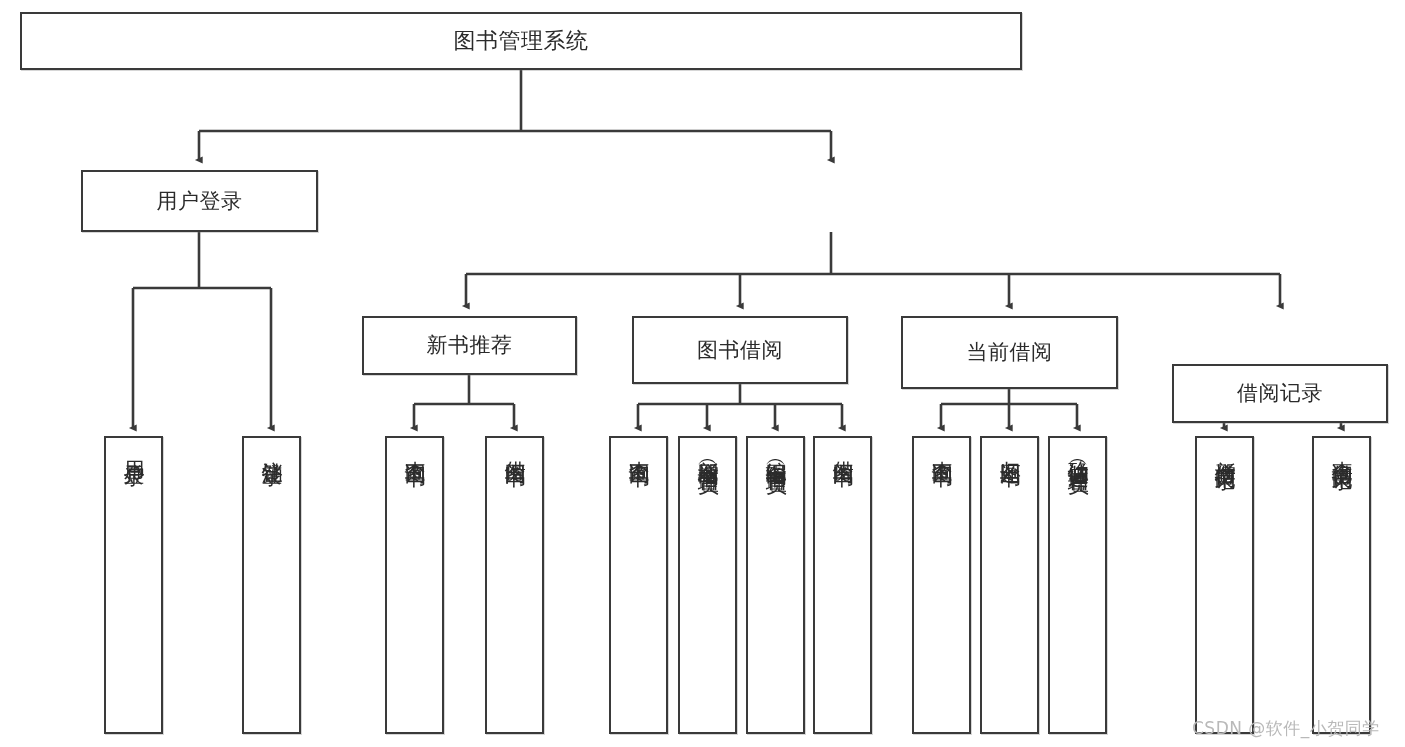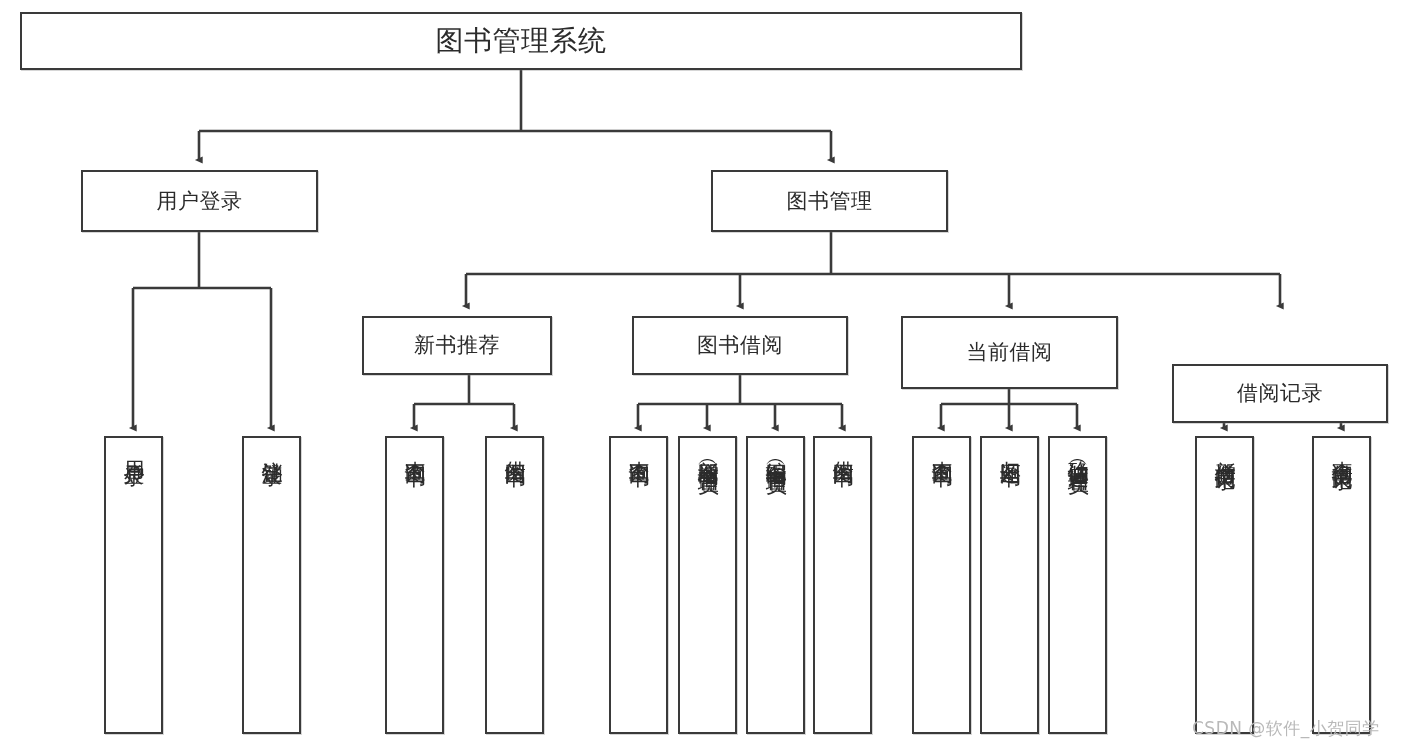--- a/index.html
+++ b/index.html
@@ -40,21 +40,21 @@
     display: block;
     text-align: center;
     line-height: 1.18;
     letter-spacing: 0.5px;
   }
   
   .node.h .label {
     writing-mode: horizontal-tb;
     font-size: 21px;
   }
-  .node.root .label { font-size: 28px; }
+  .node.root .label { font-size: 22px; }
   
   .node.v {
     padding-top: 6px;
     align-items: flex-start;
   }
   .node.v .label {
     writing-mode: vertical-rl;
     text-orientation: upright;
     font-size: 21px;
     line-height: 1.02;
@@ -125,29 +125,26 @@
   </svg>
 
   <div class="node h root" style="left:20px; top:12px; width:1002px; height:58px;">
     <span class="label">图书管理系统</span>
   </div>
 
   <div class="node h" style="left:81px; top:170px; width:237px; height:62px;">
     <span class="label">用户登录</span>
   </div>
 
-  <div class="node h" style="left:711px; top:170px; width:237px; height:62px;">
-    <span class="label">图书管理</span>
-  </div>
-
-  <div class="node h" style="left:362px; top:316px; width:190px; height:59px;">
+
+  <div class="node h" style="left:362px; top:316px; width:215px; height:59px;">
     <span class="label">新书推荐</span>
   </div>
 
-  <div class="node h" style="left:632px; top:316px; width:216px; height:59px;">
+  <div class="node h" style="left:632px; top:316px; width:216px; height:68px;">
     <span class="label">图书借阅</span>
   </div>
 
   <div class="node h" style="left:901px; top:316px; width:217px; height:73px;">
     <span class="label">当前借阅</span>
   </div>
 
   <div class="node h" style="left:1172px; top:316px; width:216px; height:59px;margin-top:48px;">
     <span class="label">借阅记录</span>
   </div>

